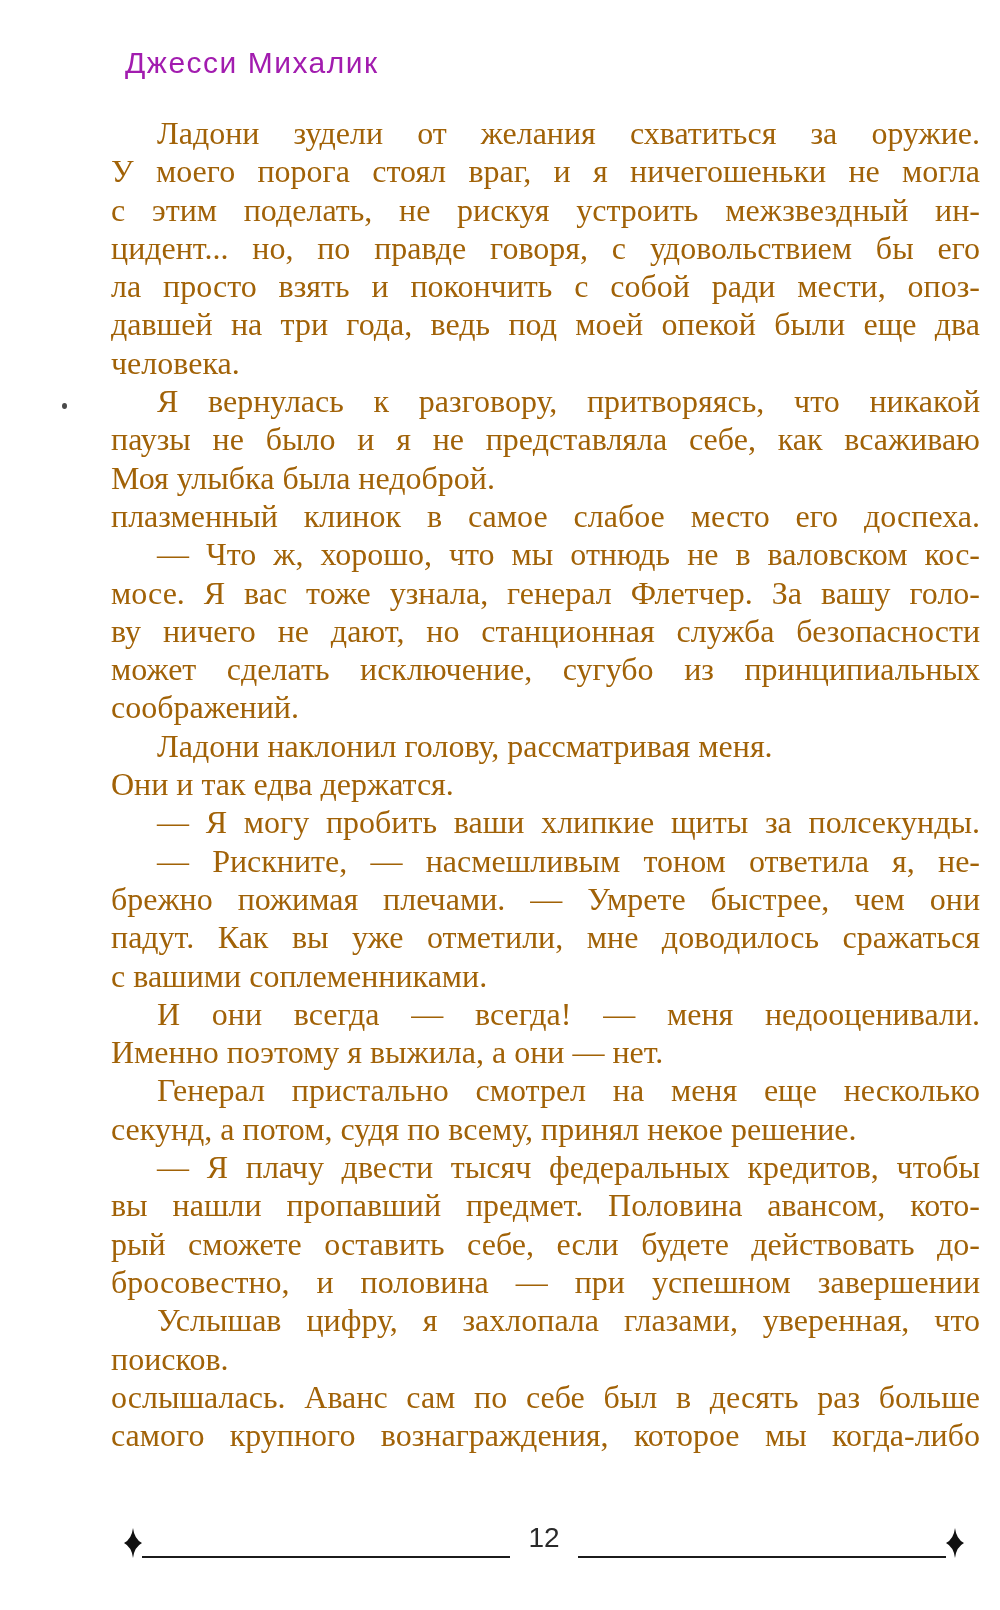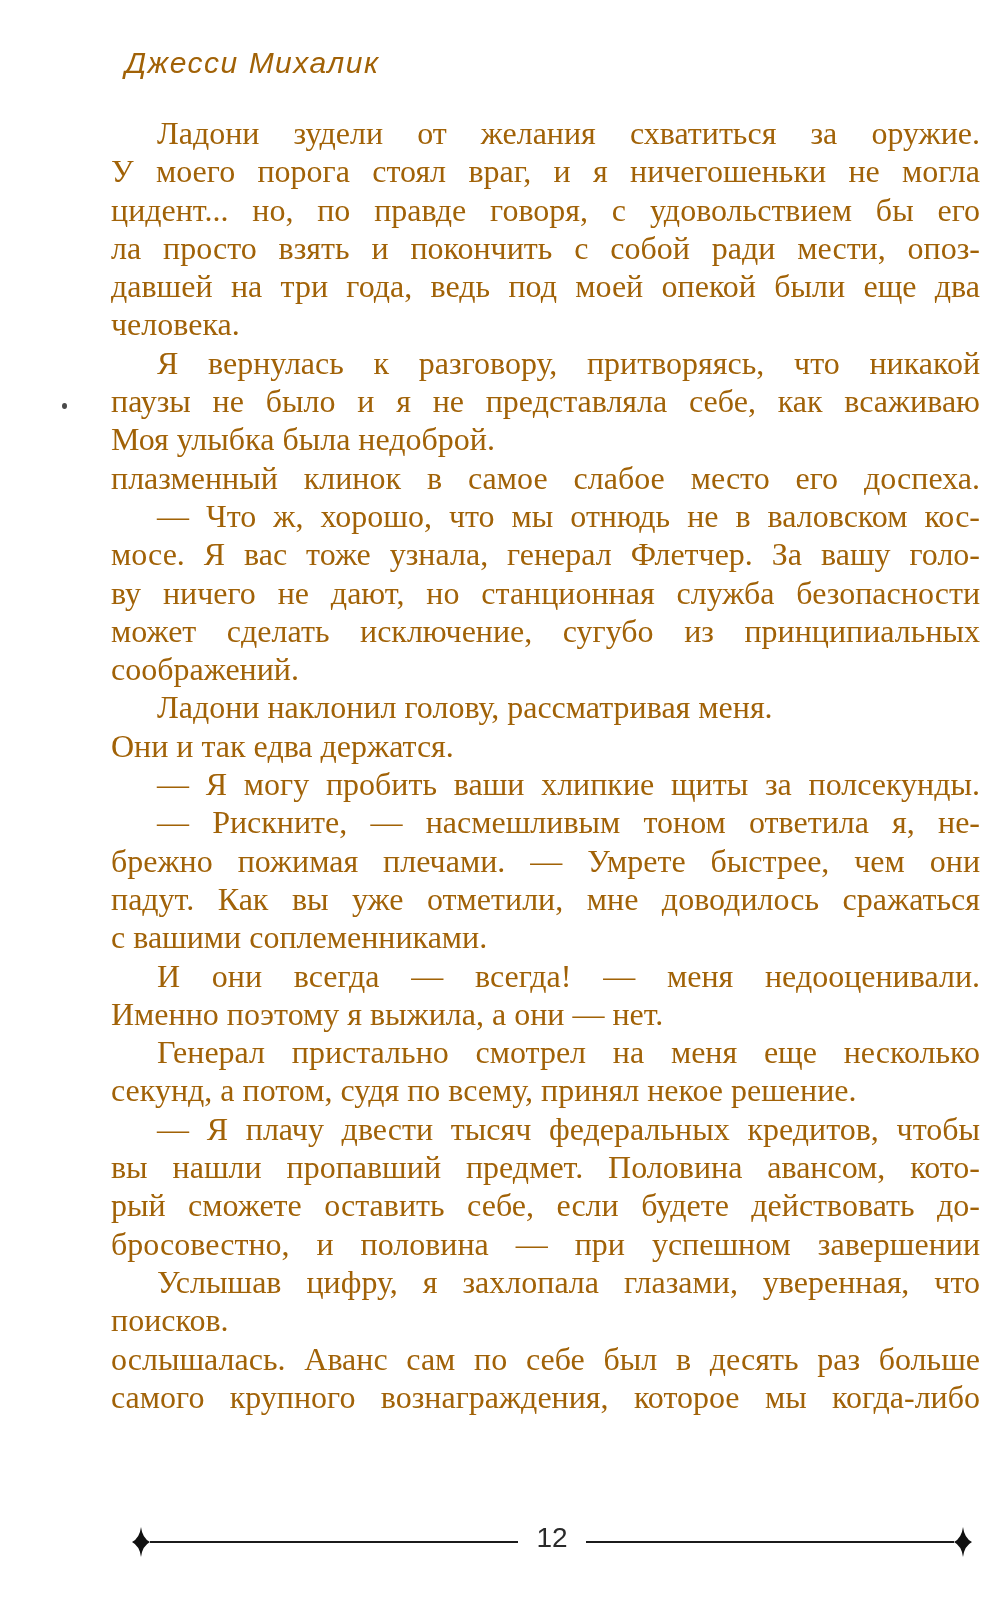--- a/index.html
+++ b/index.html
@@ -11,23 +11,22 @@
     overflow: hidden;
     font-family: "Liberation Serif", serif;
   }
   .running-header {
     position: absolute;
     left: 125px;
     top: 46px;
     font-family: "Liberation Sans", sans-serif;
     font-size: 30px;
     letter-spacing: 1.5px;
-    color: #a16207;
+    color: #a21caf;
     white-space: nowrap;
-    font-style: italic;
   }
   .body-text {
     position: absolute;
     left: 111px;
     top: 114px;
     width: 869px;
     color: #a16207;
     font-size: 32px;
     line-height: 38.3px;
   }
@@ -41,26 +40,26 @@
     position: absolute;
     left: 62px;
     top: 403px;
     width: 5px;
     height: 6px;
     border-radius: 50%;
     background: #4a4a4a;
   }
   .footer {
     position: absolute;
-    left: 132px;
+    left: 124px;
     top: 1526px;
     width: 840px;
     height: 32px;
     display: flex;
-    align-items: center;
+    align-items: flex-end;
   }
   .rule {
     flex: 1 1 0;
     height: 2px;
     background: #1b1b1b;
   }
   .sparkle { flex: 0 0 auto; width: 18px; height: 30px; display: block; }
   .page-number {
     flex: 0 0 auto;
     margin: 0 18px;
@@ -74,20 +73,21 @@
 </head>
 <body>
 
 <div class="page">
 
   <div class="running-header">Джесси Михалик</div>
 
   <div class="body-text" id="body-text">
       <div class="line indent justify">Ладони зудели от желания схватиться за оружие.</div>
       <div class="line justify">У моего порога стоял враг, и я ничегошеньки не могла</div>
+      <div class="line justify">с этим поделать, не рискуя устроить межзвездный ин-</div>
       <div class="line justify">цидент... но, по правде говоря, с удовольствием бы его</div>
       <div class="line justify">ла просто взять и покончить с собой ради мести, опоз-</div>
       <div class="line justify">давшей на три года, ведь под моей опекой были еще два</div>
       <div class="line">человека.</div>
       <div class="line indent justify">Я вернулась к разговору, притворяясь, что никакой</div>
       <div class="line justify">паузы не было и я не представляла себе, как всаживаю</div>
       <div class="line">Моя улыбка была недоброй.</div>
       <div class="line justify">плазменный клинок в самое слабое место его доспеха.</div>
       <div class="line indent justify">— Что ж, хорошо, что мы отнюдь не в валовском кос-</div>
       <div class="line justify">мосе. Я вас тоже узнала, генерал Флетчер. За вашу голо-</div>

